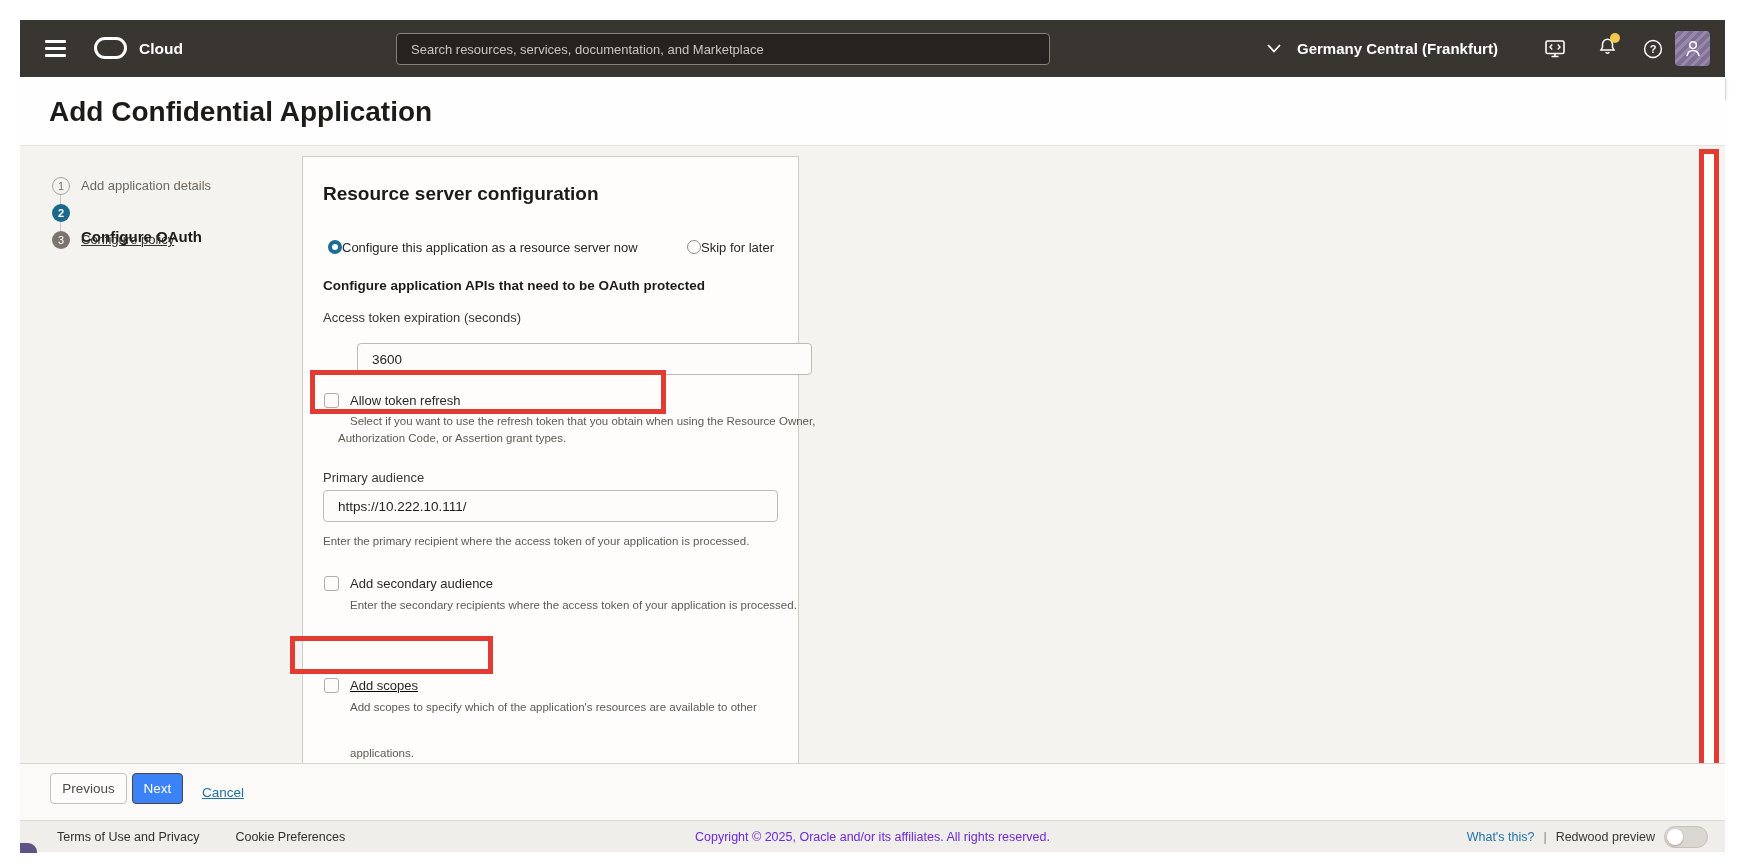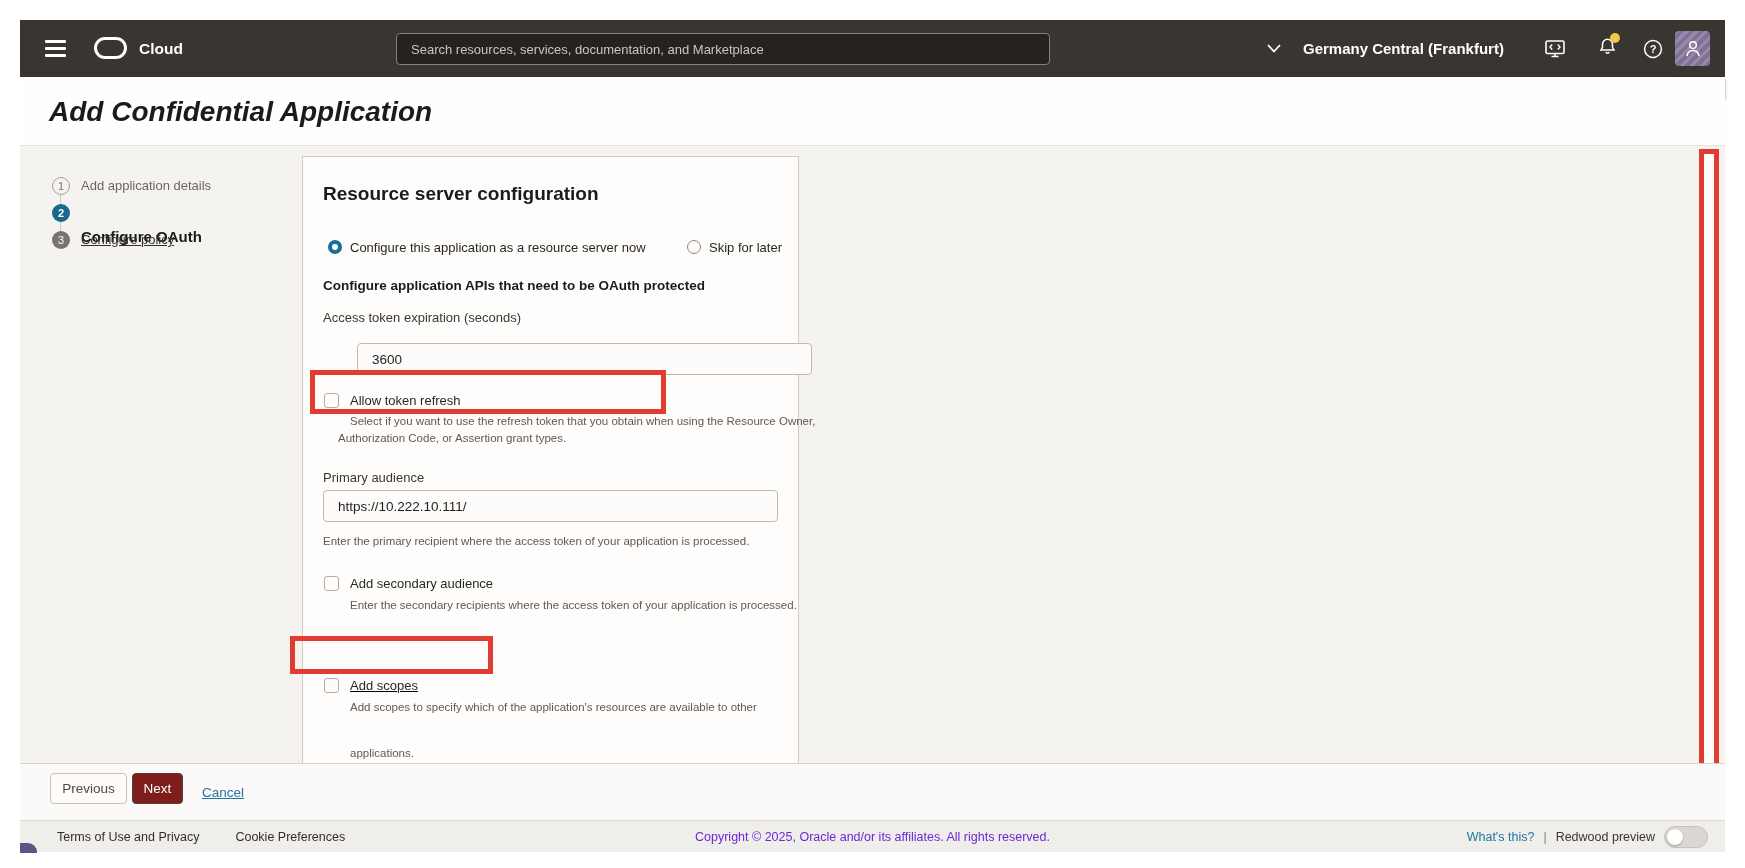--- a/index.html
+++ b/index.html
@@ -6,54 +6,54 @@
   html,body { width:1745px; height:868px; background:#ffffff; font-family:"Liberation Sans", sans-serif; position:relative; overflow:hidden; }
 
   
   .topbar { position:absolute; left:20px; top:20px; width:1705px; height:57px; background:#393531; }
   .hamburger { position:absolute; left:25px; top:20px; width:21px; height:17px; display:flex; flex-direction:column; justify-content:space-between; cursor:pointer; }
   .hamburger span { display:block; height:2.6px; background:#fff; border-radius:1px; }
   .oracle-logo { position:absolute; left:74px; top:17px; width:33px; height:22px; border:3.6px solid #fff; border-radius:11px; }
   .brand { position:absolute; left:119px; top:0; height:57px; line-height:57px; color:#fff; font-size:15.5px; font-weight:bold; }
   .search { position:absolute; left:376px; top:13px; width:654px; height:32px; background:#262220; border:1px solid #86817b; border-radius:4px; color:#d6d2ce; font-size:13px; padding:0 14px; font-family:"Liberation Sans", sans-serif; outline:none; }
   .search::placeholder { color:#c9c5c1; opacity:1; }
-  .region-group { position:absolute; left:1247px; top:0; height:57px; display:flex; align-items:center; gap:22px; cursor:pointer; }
+  .region-group { position:absolute; left:1247px; top:0; height:57px; display:flex; align-items:center; gap:16px; cursor:pointer; }
   .region-label { color:#fff; font-size:15px; font-weight:bold; }
   .topbar-iconbtn { position:absolute; top:0; height:57px; width:30px; display:flex; align-items:center; justify-content:center; cursor:pointer; }
   .bell-wrap { position:relative; }
   .bell-badge { position:absolute; top:-4px; right:-3px; width:10px; height:10px; border-radius:50%; background:#f0c64d; }
   .avatar { position:absolute; left:1655px; top:11px; width:35px; height:35px; border-radius:4px; cursor:pointer;
     background:#8a79a1;
     background-image:repeating-linear-gradient(135deg, rgba(255,255,255,0.12) 0 3px, rgba(0,0,0,0.08) 3px 7px);
     display:flex; align-items:center; justify-content:center; }
   .tooltip { position:absolute; left:1672px; top:78px; background:#f2f0ee; color:#6b6560; font-size:12px; padding:3px 9px; border:1px solid #dcd8d3; box-shadow:0 1px 3px rgba(0,0,0,0.15); border-radius:2px; }
 
   
   .titlebar { position:absolute; left:20px; top:77px; width:1705px; height:69px; background:#fefefe; border-bottom:1px solid #e6e3df; }
-  .page-title { position:absolute; left:29px; top:0; height:79px; line-height:69px; font-size:28px; color:#1d1b19;font-style:italic; }
+  .page-title { position:absolute; left:29px; top:0; height:79px; line-height:69px; font-size:28px; color:#1d1b19; }
 
   
   .main { position:absolute; left:20px; top:146px; width:1705px; height:617px; background:#f5f3ef; }
 
   
   .stepper { position:absolute; left:32px; top:26px; }
   .stepper-line { position:absolute; left:8px; top:12px; height:54px; width:1px; background:#ccc7c1; }
   .step { position:relative; display:flex; align-items:center; height:27px; gap:11px; cursor:pointer; }
   .step-circle { width:18px; height:18px; border-radius:50%; font-size:11px; display:flex; align-items:center; justify-content:center; flex:0 0 18px; z-index:1; }
   .step-circle.upcoming { background:#f5f3ef; border:1px solid #a9a29b; color:#7a736d; }
   .step-circle.current { background:#1a698c; color:#fff; font-weight:bold; }
   .step-circle.next { background:#7b746e; color:#fff; }
   .step-label-upcoming { font-size:13px; color:#6e6760; }
   .step-label-current { font-size:15px; color:#1d1b19; font-weight:bold;margin-top:48px; }
   .step-label-link { font-size:13px; color:#33302c; text-decoration:underline; }
 
   
   .panel { position:absolute; left:282px; top:10px; width:497px; height:607px; background:#fefdfc; border:1px solid #d2ccc6; border-bottom:none; }
   .panel-title { position:absolute; left:20px; top:26px; font-size:19px; color:#1d1b19; }
-  .radio-row { position:absolute; display:flex; align-items:center; gap:8px; height:16px; cursor:pointer; }
+  .radio-row { position:absolute; display:flex; align-items:center; gap:0; height:16px; cursor:pointer; }
   .radio { width:14px; height:14px; border-radius:50%; flex:0 0 14px; position:relative; }
   .radio.selected { background:#1b6d94; }
   .radio.selected::after { content:''; position:absolute; left:4px; top:4px; width:6px; height:6px; border-radius:50%; background:#fff; }
   .radio.unselected { background:#fdfcfb; border:1px solid #918b84; }
   .radio-label { font-size:13px; color:#2b2824; white-space:nowrap; }
   .section-heading { position:absolute; left:20px; top:121px; font-size:13.5px; font-weight:bold; color:#1d1b19; }
   .field-label { position:absolute; left:20px; font-size:13px; color:#3b3732; }
   .text-input { position:absolute; left:20px; width:455px; height:32px; background:#fdfcfb; border:1px solid #bfb9b2; border-radius:4px; font-size:13.5px; color:#211e1b; padding:0 14px; font-family:"Liberation Sans", sans-serif; outline:none; }
   .cb-row { position:absolute; display:flex; align-items:center; gap:11px; height:16px; cursor:pointer; }
   .checkbox { width:15px; height:15px; border:1px solid #b3ada6; border-radius:3px; background:#fdfcfb; flex:0 0 15px; }
@@ -63,21 +63,21 @@
   
   .ann { position:absolute; border:5px solid #e23b32; pointer-events:none; }
   .ann-radio { left:290px; top:224px; width:356px; height:44px; }
   .ann-audience { left:270px; top:490px; width:203px; height:38px; }
   .ann-scrollbar { left:1679px; top:3px; width:20px; height:664px; background:#fcfcfb; }
   .ann-scrollbar-inner { position:absolute; left:1685px; top:9px; width:8px; height:652px; background:#fdfdfc; cursor:pointer; }
 
   
   .actionbar { position:absolute; left:20px; top:763px; width:1705px; height:57px; background:#fbfaf8; border-top:1px solid #d8d3cd; }
   .btn-previous { position:absolute; left:30px; top:9px; width:77px; height:31px; background:#fdfcfb; border:1px solid #c6c0ba; border-radius:4px; font-size:13.5px; color:#4f4a45; font-family:"Liberation Sans", sans-serif; cursor:pointer; }
-  .btn-next { position:absolute; left:112px; top:9px; width:51px; height:31px; background:#7f1d1d; border:1px solid #494440; border-radius:4px; font-size:13.5px; color:#ffffff; font-family:"Liberation Sans", sans-serif; cursor:pointer; }
+  .btn-next { position:absolute; left:112px; top:9px; width:51px; height:31px; background:#3b82f6; border:1px solid #494440; border-radius:4px; font-size:13.5px; color:#ffffff; font-family:"Liberation Sans", sans-serif; cursor:pointer; }
   .link-cancel { position:absolute; left:182px; top:0; height:57px; line-height:57px; font-size:13.5px; color:#2273a2; text-decoration:underline; cursor:pointer; }
 
   
   .footer { position:absolute; left:20px; top:820px; width:1705px; height:32px; background:#f0eeea; border-top:1px solid #dcd8d3; }
   .footer-left { position:absolute; left:37px; top:0; height:32px; display:flex; align-items:center; gap:36px; }
   .footer-link { font-size:12.5px; color:#322e2a; cursor:pointer; }
   .footer-copy { position:absolute; left:50%; transform:translateX(-50%); top:0; height:32px; line-height:32px; font-size:12.5px; color:#6d28d9; white-space:nowrap; }
   .footer-right { position:absolute; right:17px; top:0; height:32px; display:flex; align-items:center; gap:9px; }
   .whats-this { font-size:12.5px; color:#2076a5; cursor:pointer; }
   .footer-sep { font-size:12.5px; color:#8a847e; }

